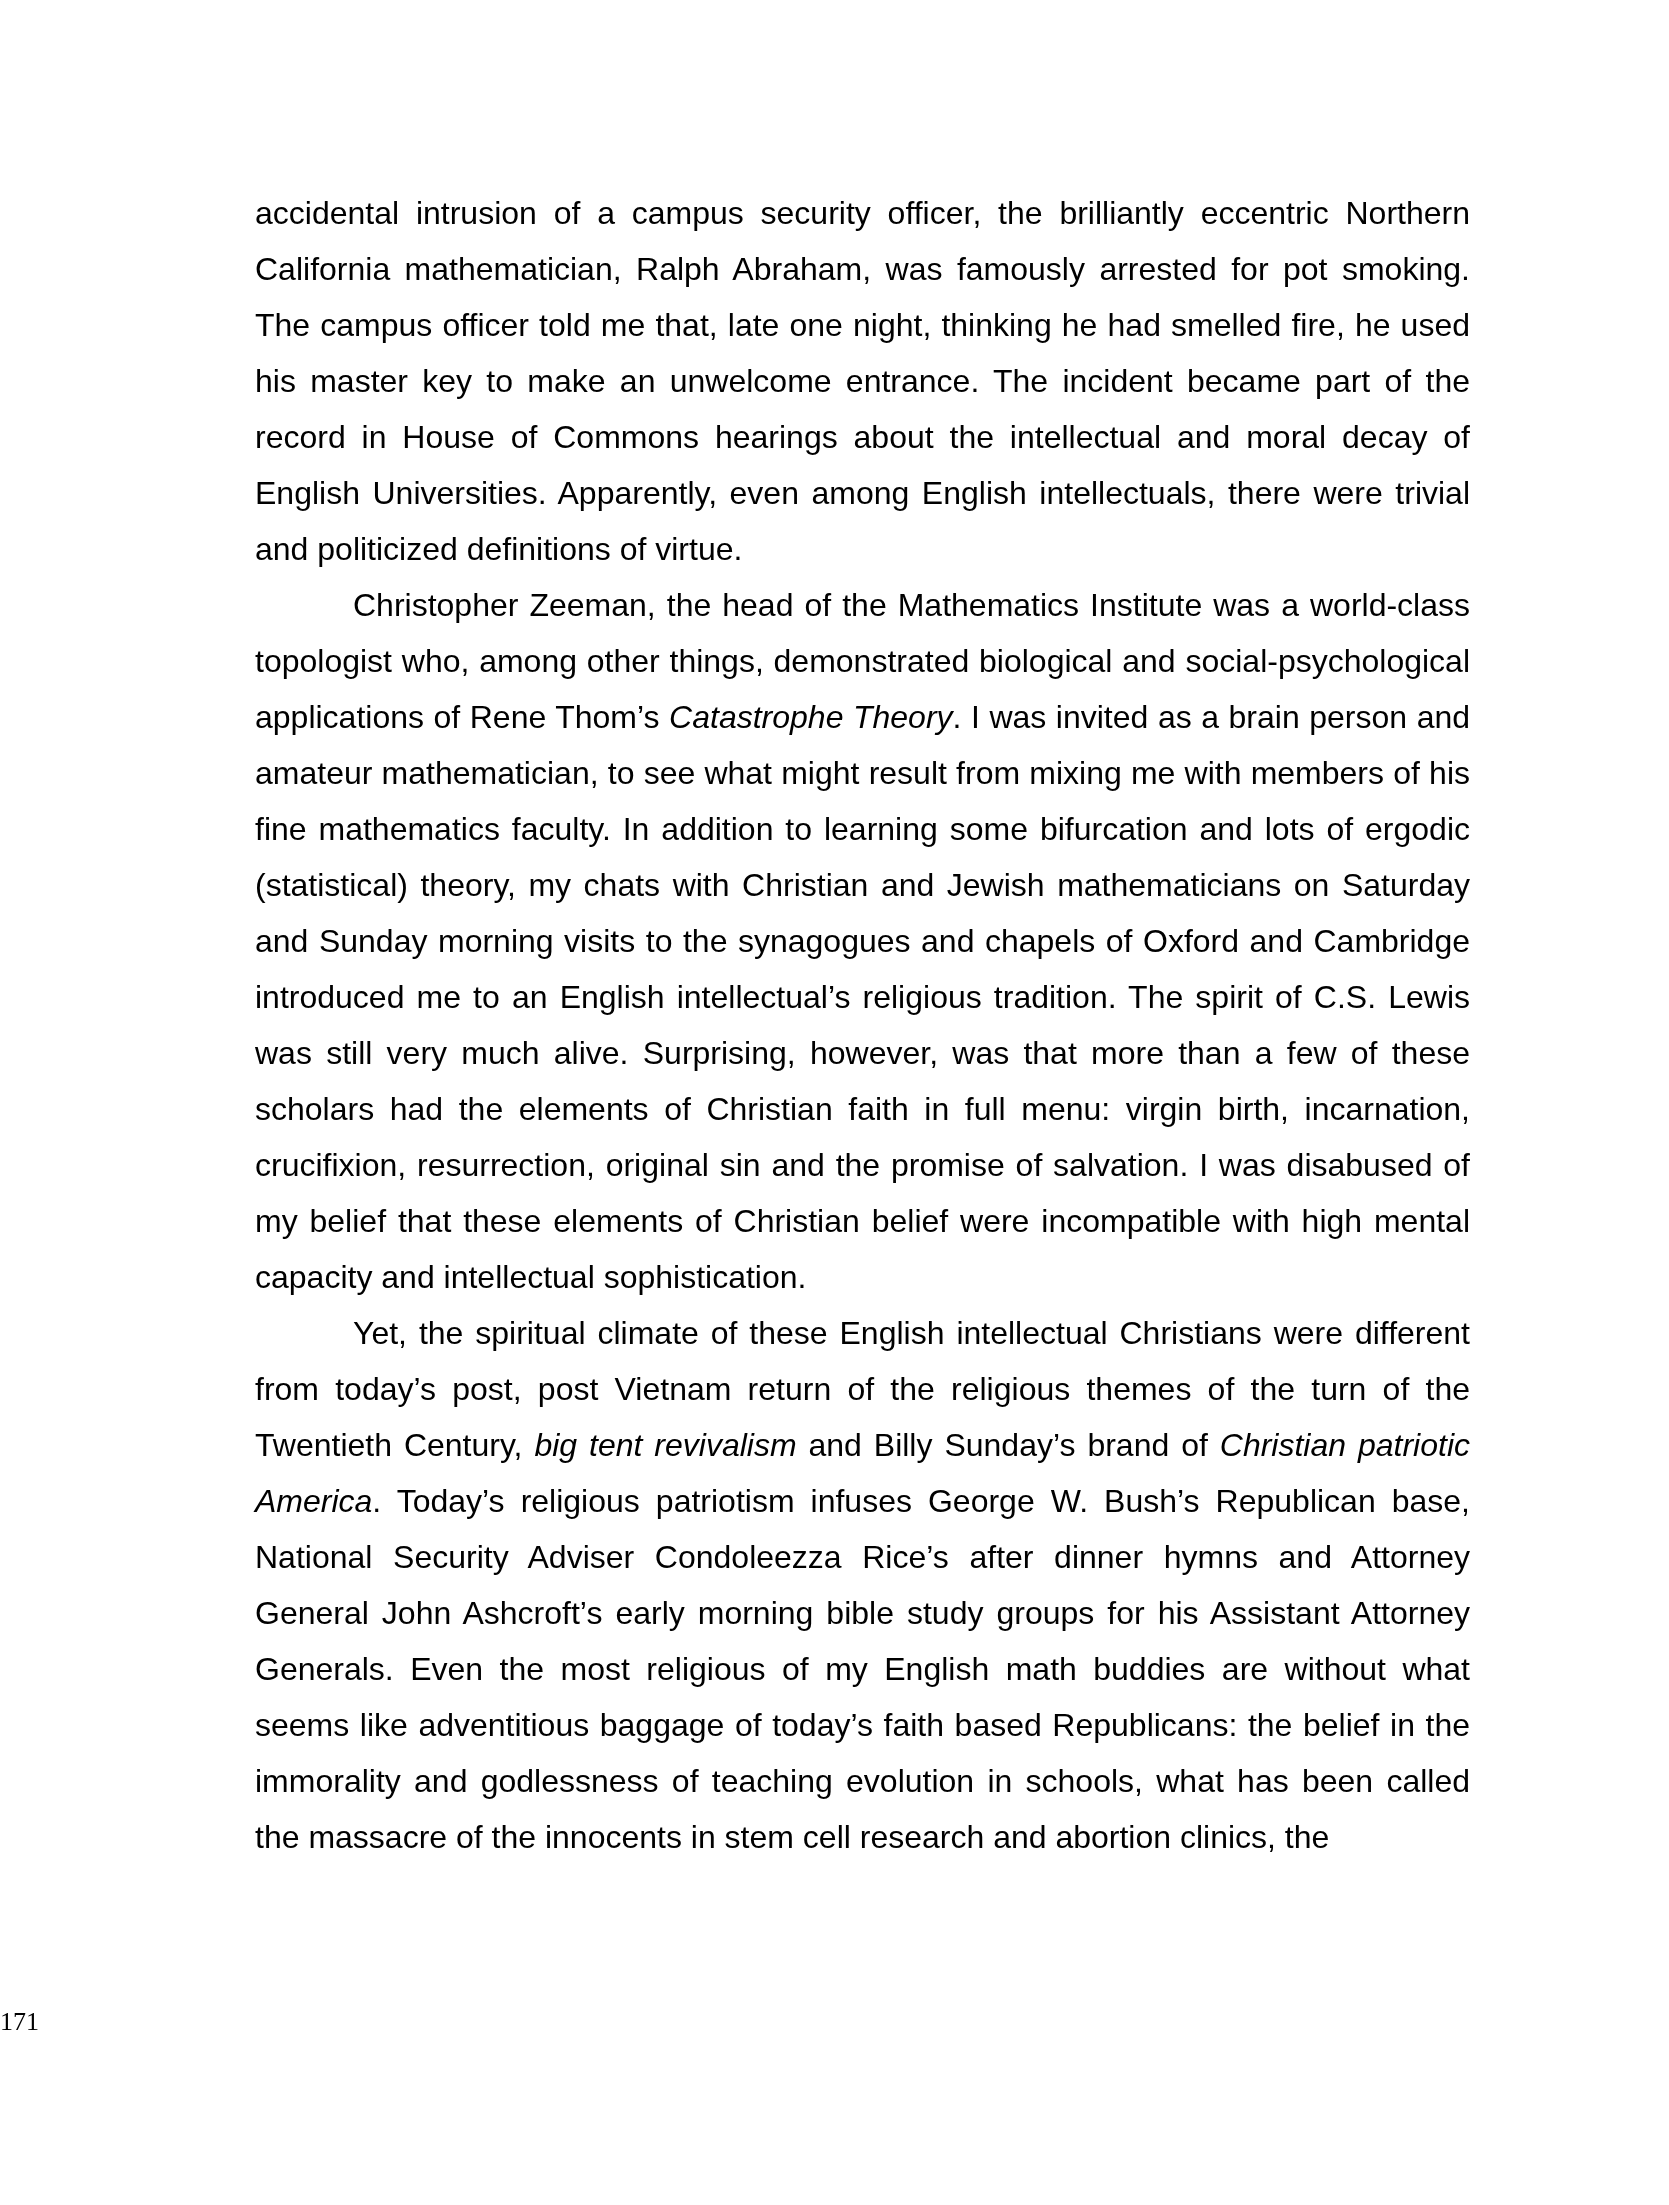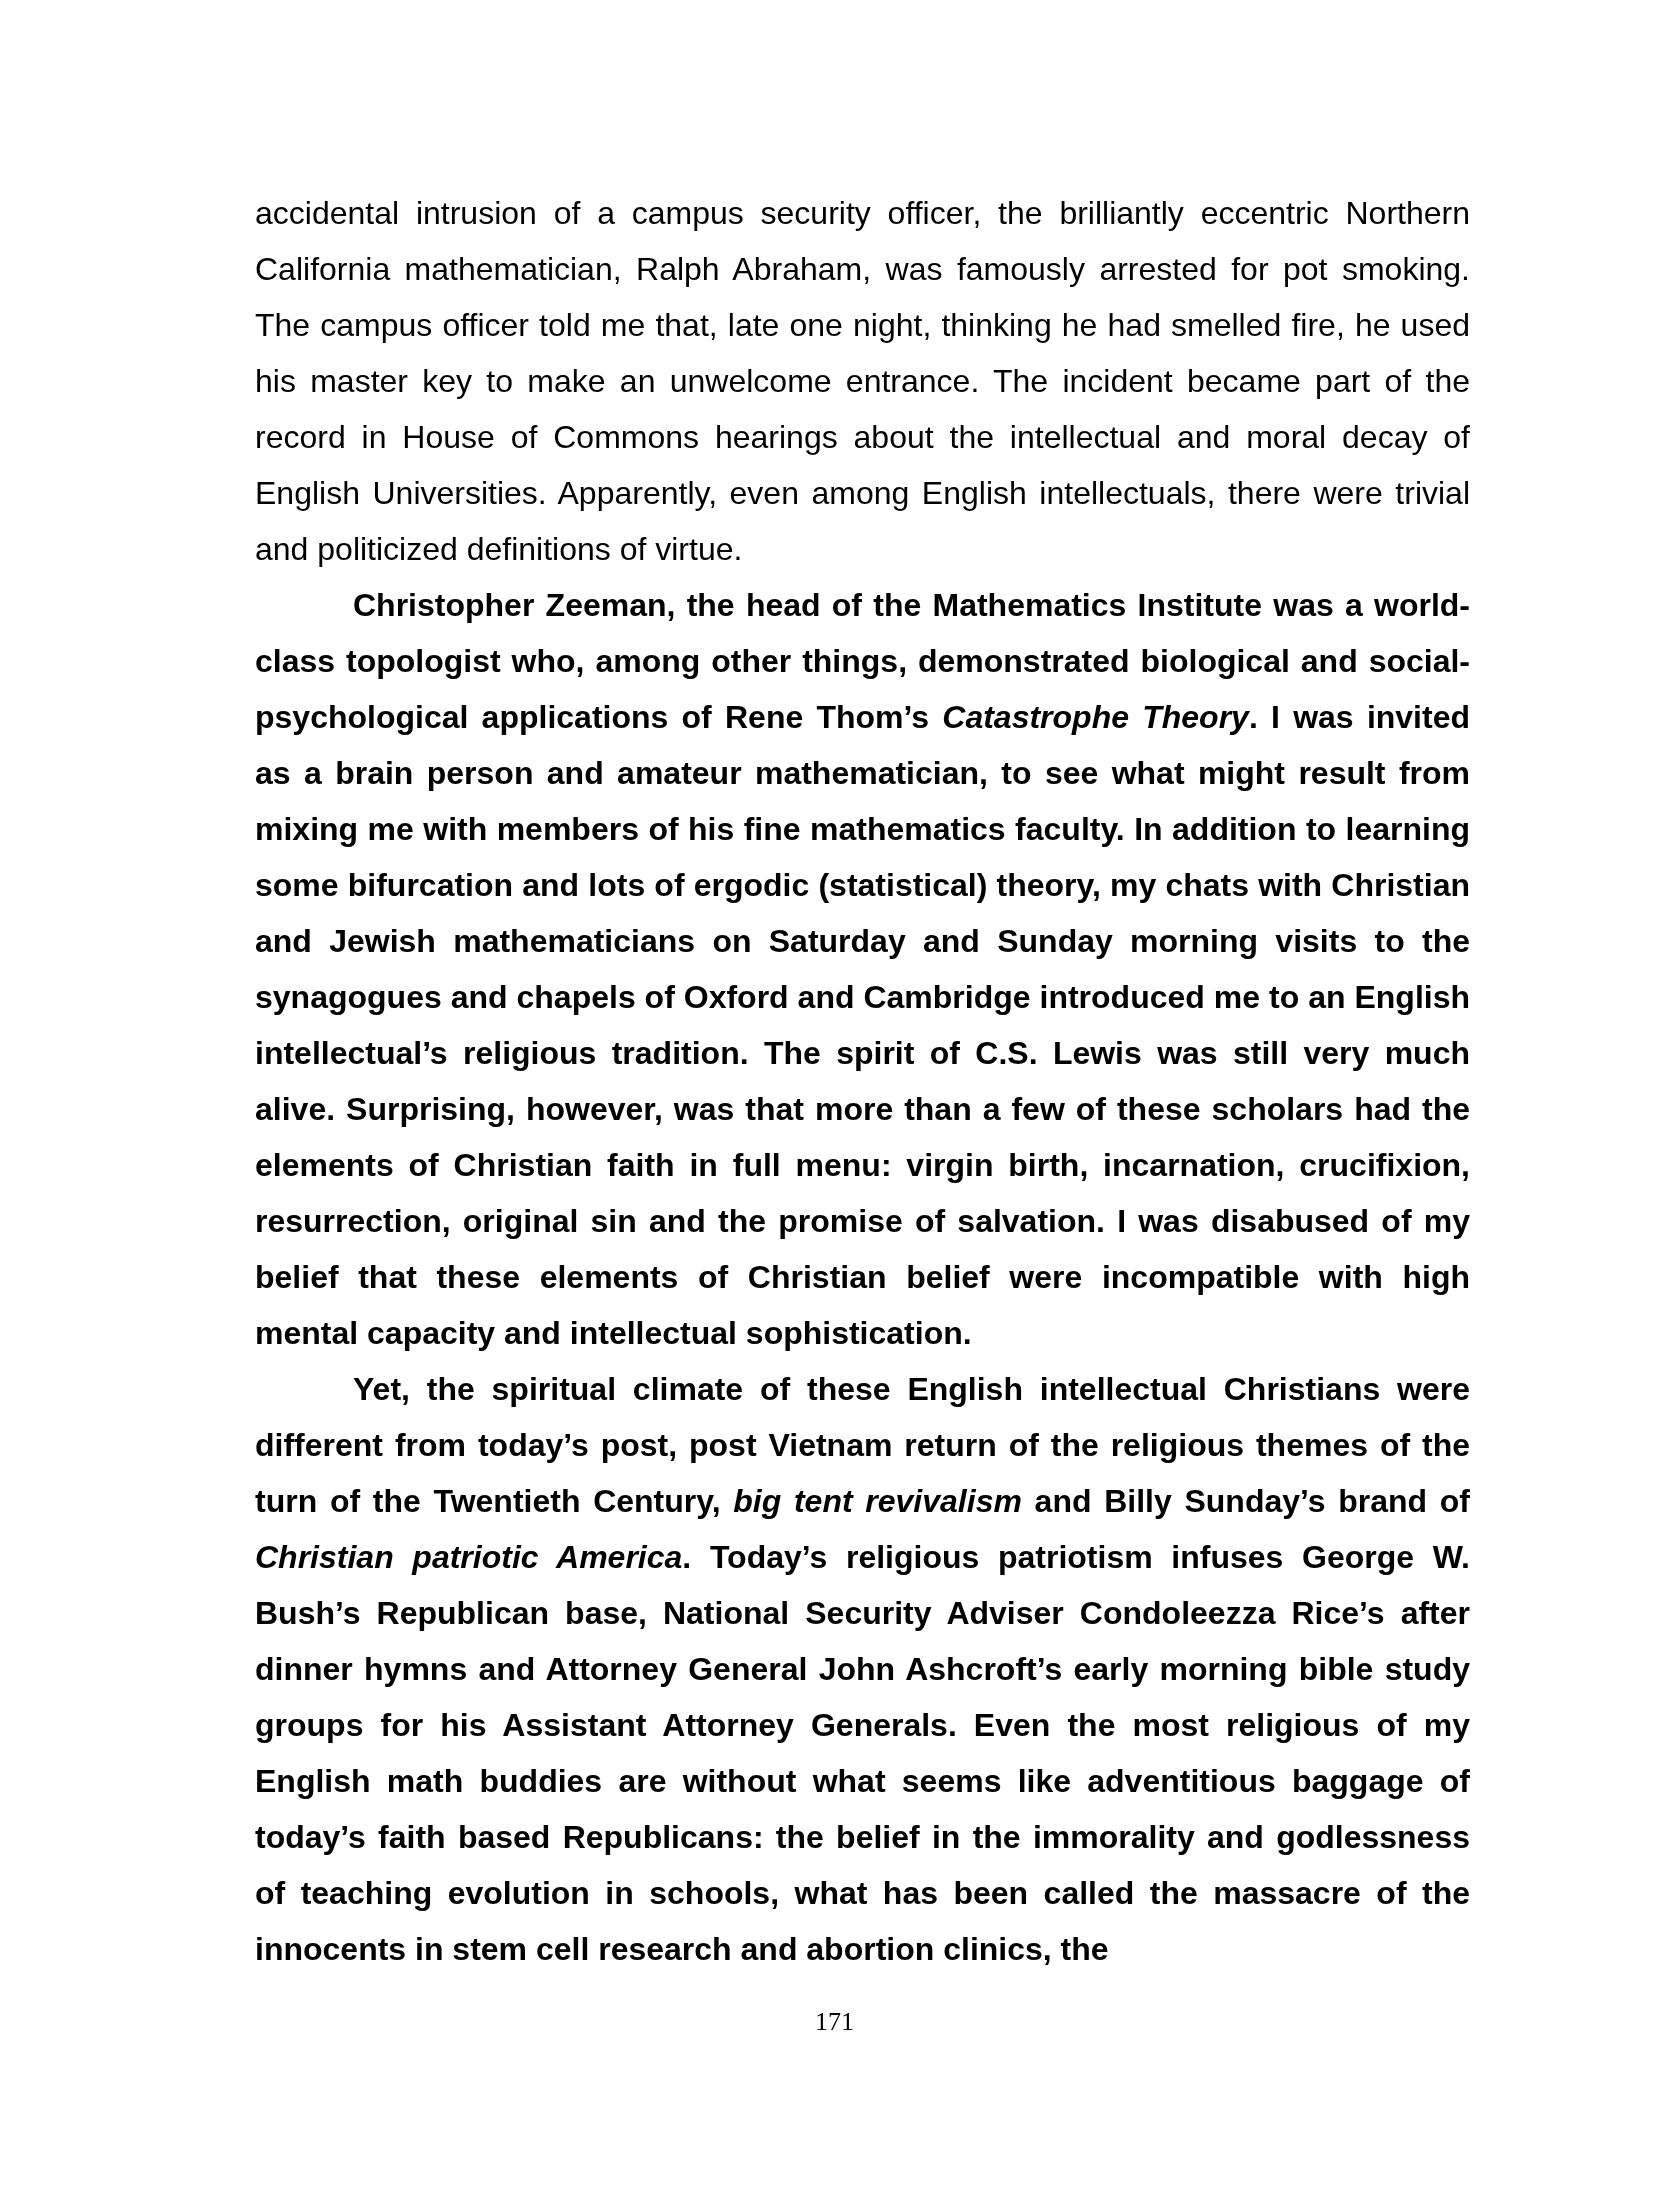--- a/index.html
+++ b/index.html
@@ -31,31 +31,30 @@
       line-height: 56px;
       text-align: justify;
     }
     .para {
       margin: 0;
       padding: 0;
       text-align: justify;
     }
     .para.indent {
       text-indent: 98px;
-      font-weight: bold;
     }
     .para em {
       font-style: italic;
     }
     .page-number {
       position: absolute;
       left: 0;
       width: 1669px;
       top: 2006px;
-      text-align: center;
+      text-align: left;
       font-family: "Liberation Serif", serif;
       font-size: 26px;
       line-height: 31px;
     }
     .bates-stamp {
       position: absolute;
       right: 9.2px;
       top: 2159px;
       font-family: "Liberation Sans", sans-serif;
       font-size: 31px;

